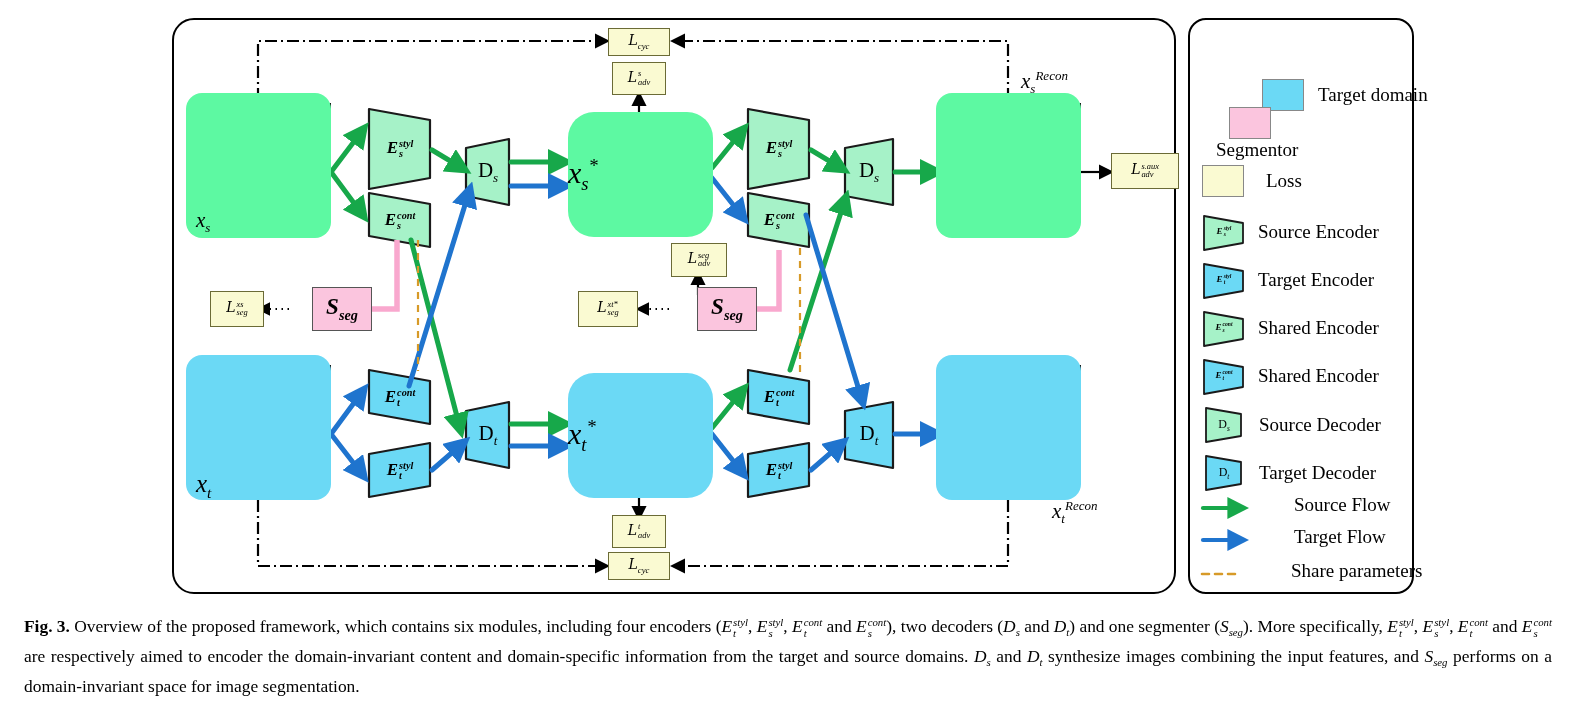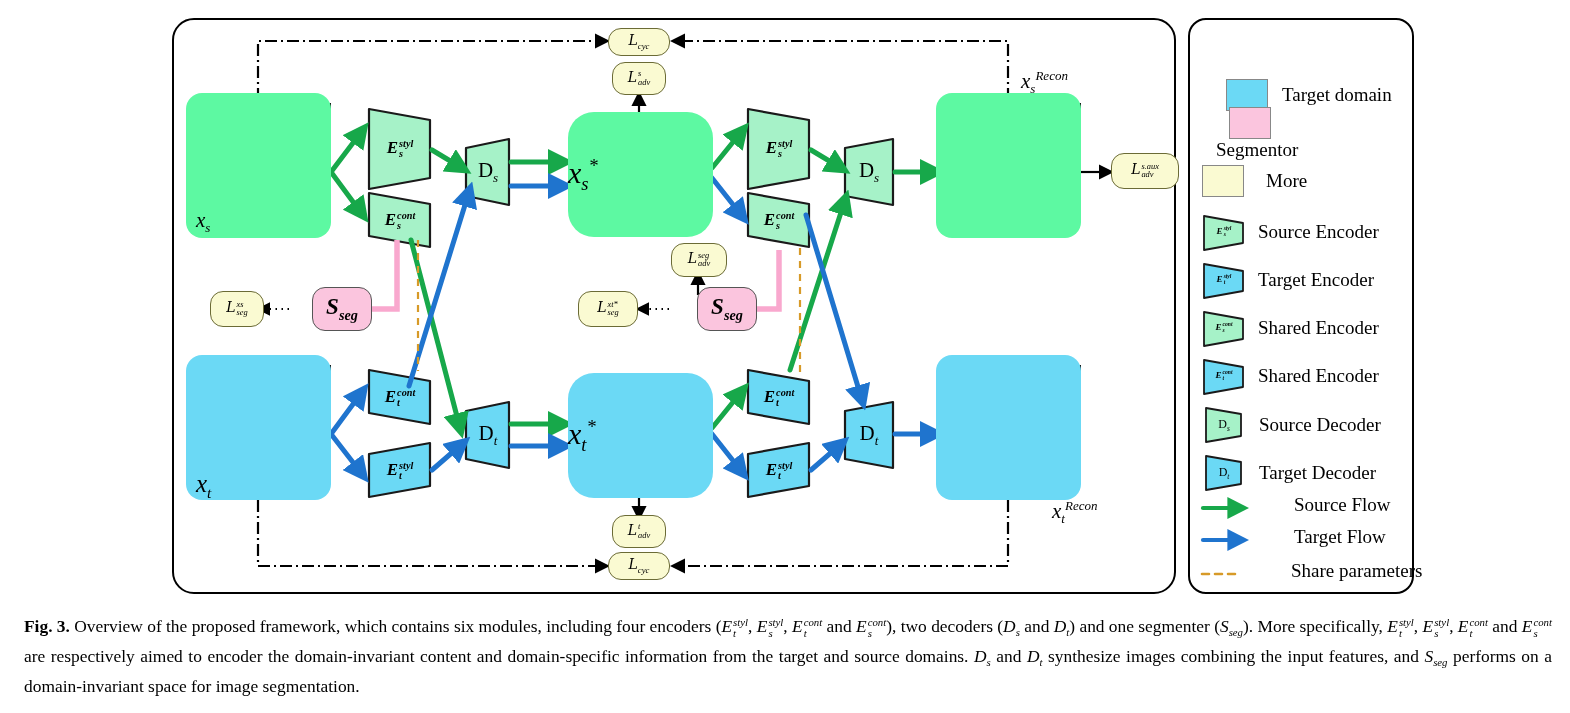--- a/index.html
+++ b/index.html
@@ -8,21 +8,21 @@
 
   .panel{
     position:absolute;border:2.5px solid #000;border-radius:22px;background:#fff;
   }
   #diagram-panel{left:172px;top:18px;width:1000px;height:572px;}
   #legend-panel{left:1188px;top:18px;width:222px;height:572px;border-radius:18px;}
 
   svg.layer{position:absolute;left:0;top:0;width:1570px;height:713px;pointer-events:none;}
 
   
-  .node{position:absolute;box-sizing:border-box;border-radius:13px;}
+  .node{position:absolute;box-sizing:border-box;}
 
   
   .imgblock{border-radius:16px;display:flex;align-items:center;justify-content:center;}
   .imgblock.src{background:#5DF9A2;}
   .imgblock.tgt{background:#6BD9F5;}
 
   
   .bigblock{border-radius:26px;display:flex;align-items:center;justify-content:flex-start;
             font-style:italic;}
   .bigblock.src{background:#5DF9A2;}
@@ -432,31 +432,31 @@
   <div class="node loss" style="left:612px;top:515px;width:54px;height:33px;">
     <span class="mrow"><span class="cal">L</span><span class="supsub">
           <span>t</span>
           <span>adv</span>
         </span></span>
   </div>
   <div class="node loss" style="left:608px;top:552px;width:62px;height:28px;">
     <span class="mrow"><span class="cal">L</span><span class="sub">cyc</span></span>
   </div>
 
-  <div class="lgrow" style="left:1226px;top:79px;">
+  <div class="lgrow" style="left:1262px;top:79px;">
     <span class="lgswatch" style="background:#6BD9F5;"></span>
     <span class="lgtext" style="margin-left:14px;">Target domain</span>
   </div>
   <div class="lgrow" style="left:1202px;top:107px;flex-direction:column;">
     <span class="lgswatch" style="background:#FBC5DE;"></span>
     <span class="lgtext" style="margin-left:14px;">Segmentor</span>
   </div>
   <div class="lgrow" style="left:1202px;top:165px;">
     <span class="lgswatch" style="background:#FAFAD2;"></span>
-    <span class="lgtext" style="margin-left:22px;">More</span>
+    <span class="lgtext" style="margin-left:22px;">Loss</span>
   </div>
 
   <div class="lgrow" style="left:1204px;top:216px;">
     <span class="lgtrapwrap">
       <span class="tl">
           <span class="mrow"><span>E</span><span class="supsub" style="font-size:0.62em;">
               <span>styl</span>
               <span>s</span>
             </span></span>
         </span>

